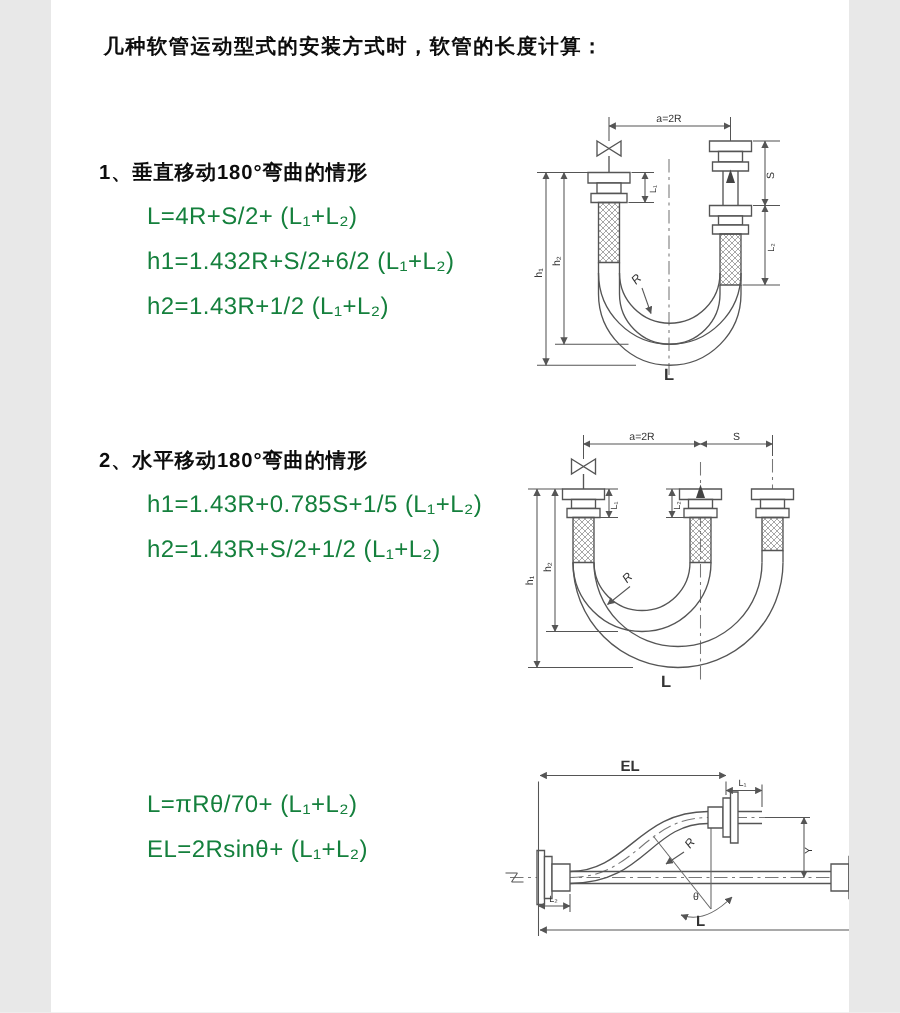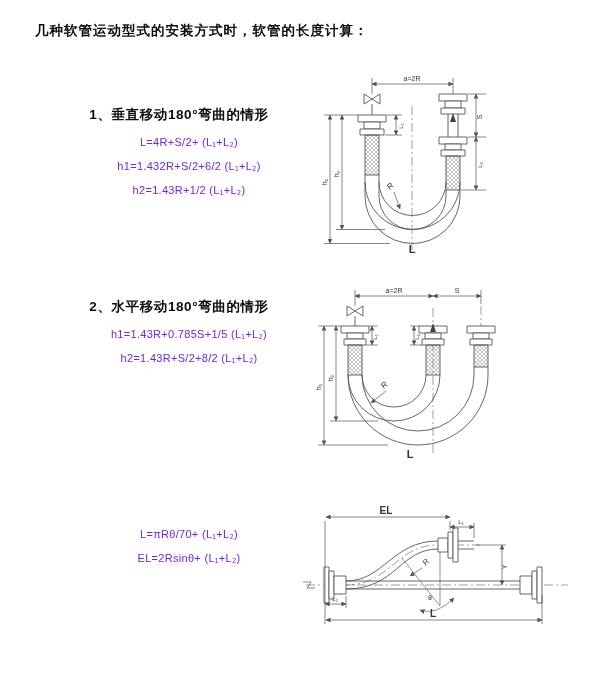--- a/index.html
+++ b/index.html
@@ -1,33 +1,33 @@
 <!DOCTYPE html>
 <html><head>
 <meta charset="utf-8">
 <style>
   html,body{margin:0;padding:0;background:#e8e8e8;}
   .page{
-    position:relative;width:600px;height:675px;margin:0 auto;
+    position:relative;width:532px;height:675px;margin:0 auto;
     background:#ffffff;overflow:hidden;
     font-family:"Liberation Sans","DejaVu Sans",sans-serif;
     color:#1a1a1a;
   }
   .title{
     position:absolute;left:35px;top:22px;
     font-size:13.5px;font-weight:700;letter-spacing:1px;color:#0d0d0d;
   }
-  .sec{position:absolute;left:44px;width:270px;text-align:center;}
+  .sec{position:absolute;left:32px;width:270px;}
   .sec .heading{
     font-size:13.5px;font-weight:700;letter-spacing:0.6px;color:#0d0d0d;
     margin-bottom:6px;white-space:nowrap;
   }
   .formula{
-    margin-left:20px;margin-top:12px;
-    font-size:11px;letter-spacing:0.3px;color:#6d28d9;white-space:nowrap;
+    margin-left:32px;margin-top:12px;
+    font-size:16px;letter-spacing:0.3px;color:#15803d;white-space:nowrap;
   }
   svg.diag{position:absolute;overflow:visible;}
   svg.diag line, svg.diag path, svg.diag rect, svg.diag circle{vector-effect:non-scaling-stroke;}
   svg.diag text{font-family:"Liberation Sans","DejaVu Sans",sans-serif;fill:#333;}
 </style>
 </head>
 <body>
 
 <div class="page">
 
@@ -36,21 +36,21 @@
   <section class="sec" style="top:106px">
     <div class="heading">1、垂直移动180°弯曲的情形</div>
     <div class="formula">L=4R+S/2+ (L₁+L₂)</div>
     <div class="formula">h1=1.432R+S/2+6/2 (L₁+L₂)</div>
     <div class="formula">h2=1.43R+1/2 (L₁+L₂)</div>
   </section>
 
   <section class="sec" style="top:298px">
     <div class="heading">2、水平移动180°弯曲的情形</div>
     <div class="formula">h1=1.43R+0.785S+1/5 (L₁+L₂)</div>
-    <div class="formula">h2=1.43R+S/2+8/2 (L₁+L₂)</div>
+    <div class="formula">h2=1.43R+S/2+1/2 (L₁+L₂)</div>
   </section>
 
   <section class="sec" style="top:516px">
     <div class="formula">L=πRθ/70+ (L₁+L₂)</div>
     <div class="formula">EL=2Rsinθ+ (L₁+L₂)</div>
   </section>
 
   <svg class="diag" style="left:310px;top:70px;width:260px;height:185px" viewBox="0 0 260 185">
     <defs>
       <marker id="ar1" viewBox="0 0 8 8" refX="7.5" refY="4" markerWidth="7" markerHeight="7" orient="auto-start-reverse">

